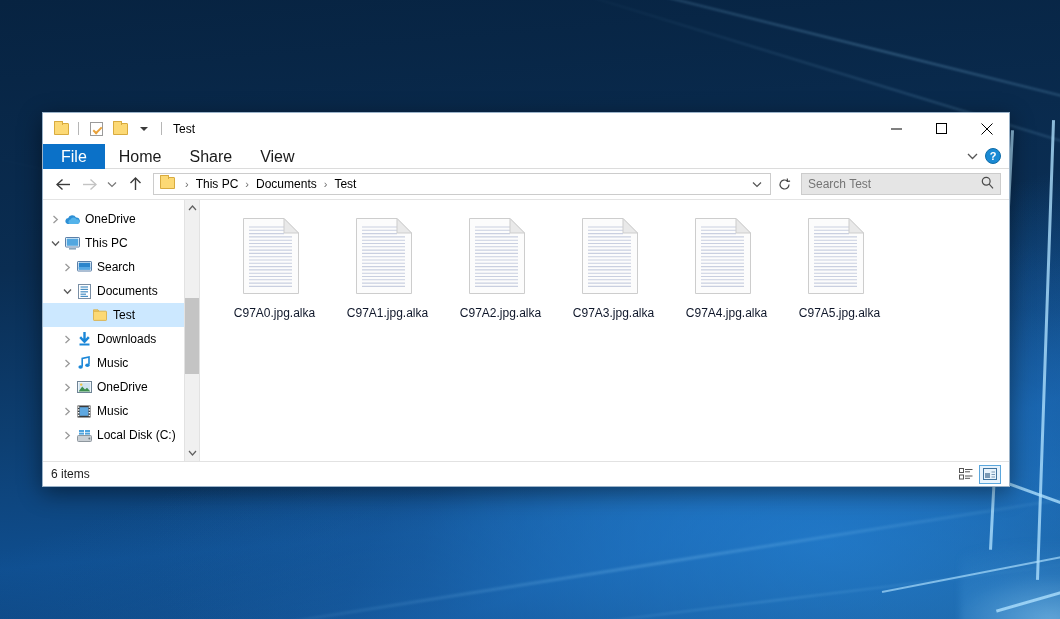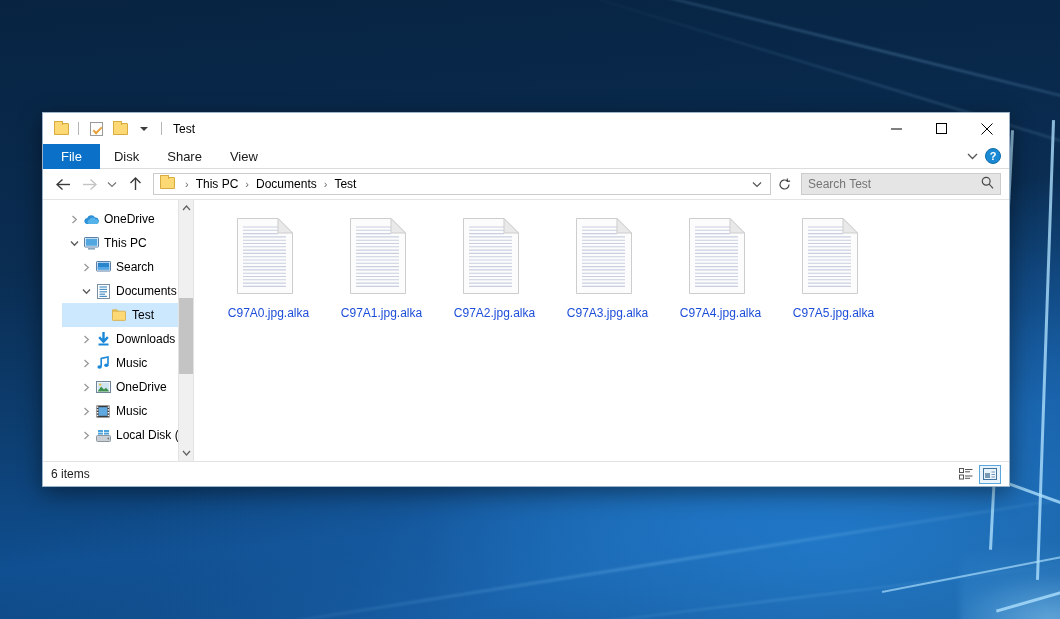--- a/index.html
+++ b/index.html
@@ -119,21 +119,21 @@
 
   
   .ribbon {
     height: 25px; display: flex; align-items: stretch;
     border-bottom: 1px solid #dcdcdc;
     background: #fff;
     flex: none; position: relative;
   }
   .tab {
     display: flex; align-items: center;
-    padding: 0 14px; font-size: 13px; color: #1a1a1a;
+    padding: 0 14px; font-size: 16px; color: #1a1a1a;
     height: 25px;
   }
   .tab.file { background: #0b71c8; color: #fff; padding: 0 18px; }
   .ribbon-right { margin-left: auto; display: flex; align-items: center; gap: 2px; padding-right: 8px; }
   .chev-down {
     width: 22px; height: 22px; display:flex; align-items:center; justify-content:center;
   }
   .help-ico {
     width: 16px; height: 16px; border-radius: 50%;
     background: #1a8ad4; color: #fff;
@@ -183,25 +183,24 @@
     font-family: "Liberation Sans", sans-serif; font-size: 12px; color: #555;
     background: transparent;
   }
   .search-ico { color: #4a4a4a; }
 
   
   .body-row { flex: 1; display: flex; min-height: 0; border-top: 1px solid #e4e4e4; }
 
   
   .sidebar {
-    width: 131px; flex: none;
+    width: 156px; flex: none;
     background: #fff; position: relative;
     padding-top: 7px;
     overflow: hidden;
-    margin-left: 19px;
   }
   .tree-item {
     height: 24px; display: flex; align-items: center;
     padding-left: 4px; font-size: 12px; color: #000;
     white-space: nowrap;
   }
   .tree-item.sel { background: #cce8ff; }
   .tw {
     width: 16px; flex: none; display: flex; align-items: center; justify-content: center;
     color: #767676; font-size: 10px;
@@ -238,21 +237,21 @@
     min-width: 0; overflow: hidden;
   }
   .file-grid { display: flex; flex-wrap: wrap; }
   .file-item {
     width: 113px; height: 118px;
     display: flex; flex-direction: column; align-items: center;
     padding-top: 4px;
   }
   .file-icon-wrap { width: 64px; height: 82px; position: relative; }
   .file-name {
-    margin-top: 6px; font-size: 12px; color: #1d4ed8; text-align: center;
+    margin-top: 6px; font-size: 12px; color: #0f172a; text-align: center;
     white-space: nowrap;
   }
 
   
   .statusbar {
     height: 25px; flex: none;
     border-top: 1px solid #e2e2e2;
     background: #fff;
     display: flex; align-items: center;
     padding: 0 8px;
@@ -319,21 +318,21 @@
         <svg width="12" height="12" viewBox="0 0 12 12">
             <line x1="0.5" y1="0.5" x2="11.5" y2="11.5" stroke="#000" stroke-width="1"></line>
             <line x1="11.5" y1="0.5" x2="0.5" y2="11.5" stroke="#000" stroke-width="1"></line>
           </svg>
       </div>
     </div>
   </div>
 
   <div class="ribbon">
     <div class="tab file">File</div>
-    <div class="tab">Disk</div>
+    <div class="tab">Home</div>
     <div class="tab">Share</div>
     <div class="tab">View</div>
     <div class="ribbon-right">
       <div class="chev-down">
         <svg width="11" height="8" viewBox="0 0 11 8">
             <polyline points="1,2 5.5,6.5 10,2" fill="none" stroke="#555" stroke-width="1.3"></polyline>
           </svg>
       </div>
       <div class="help-ico">?</div>
     </div>

